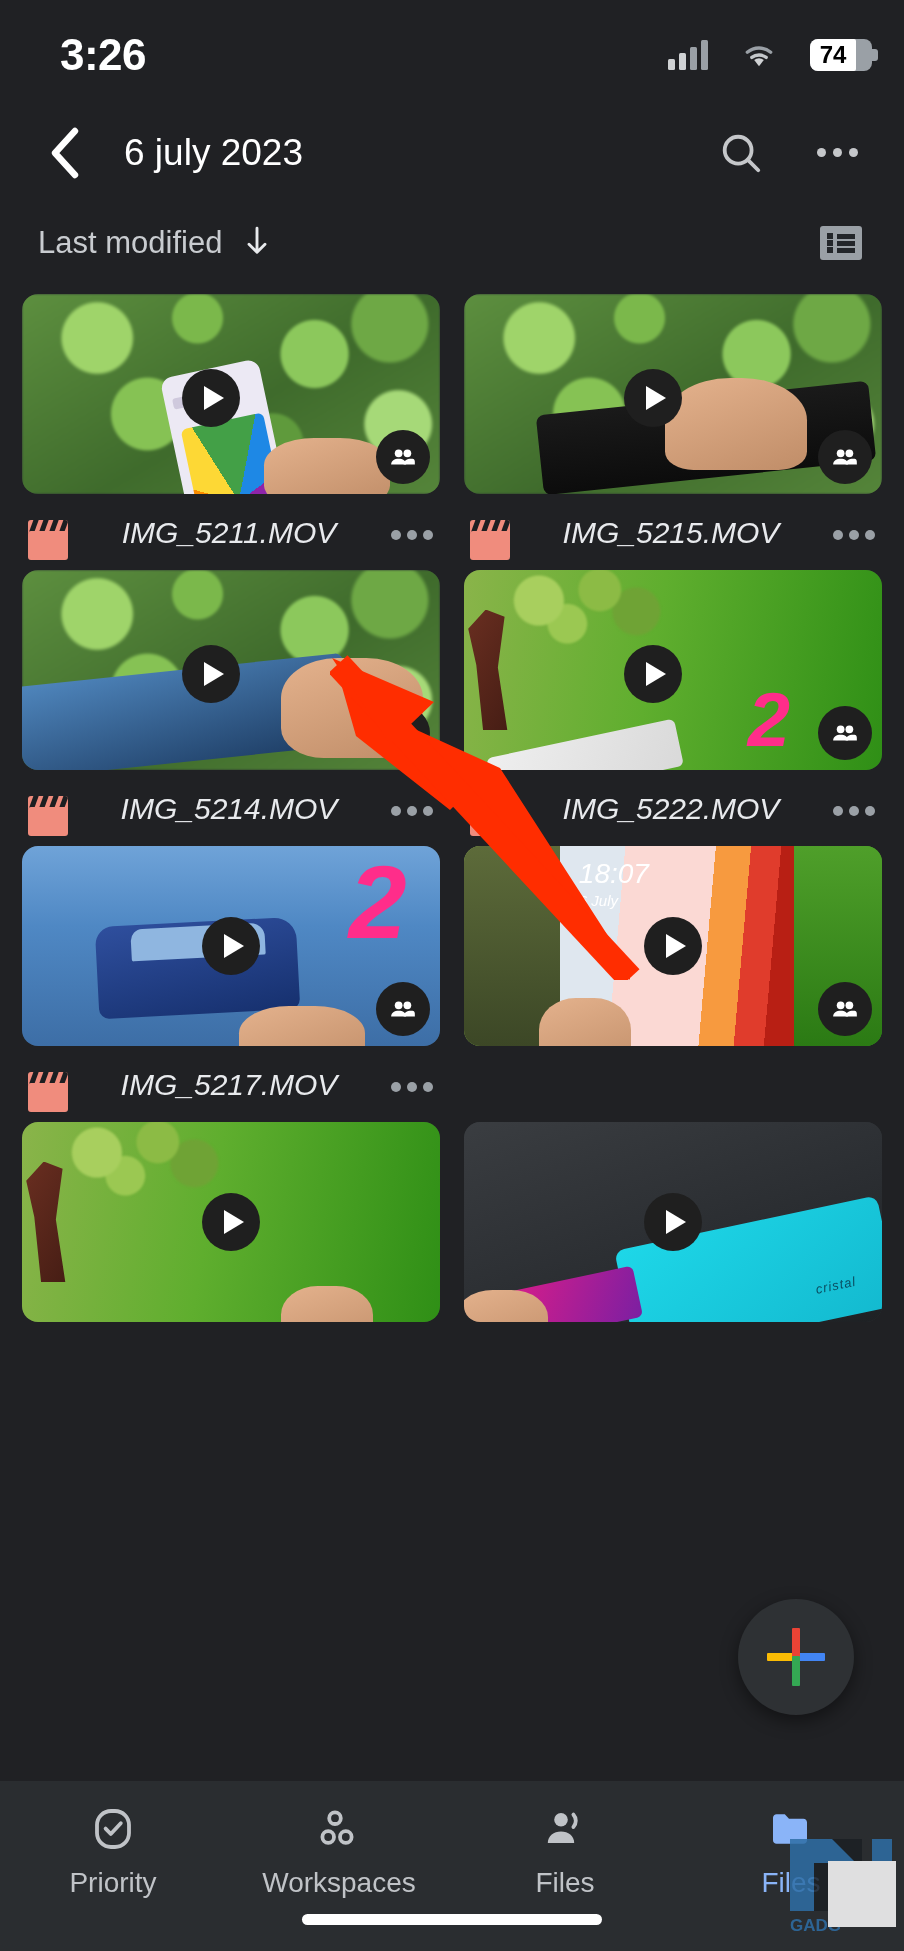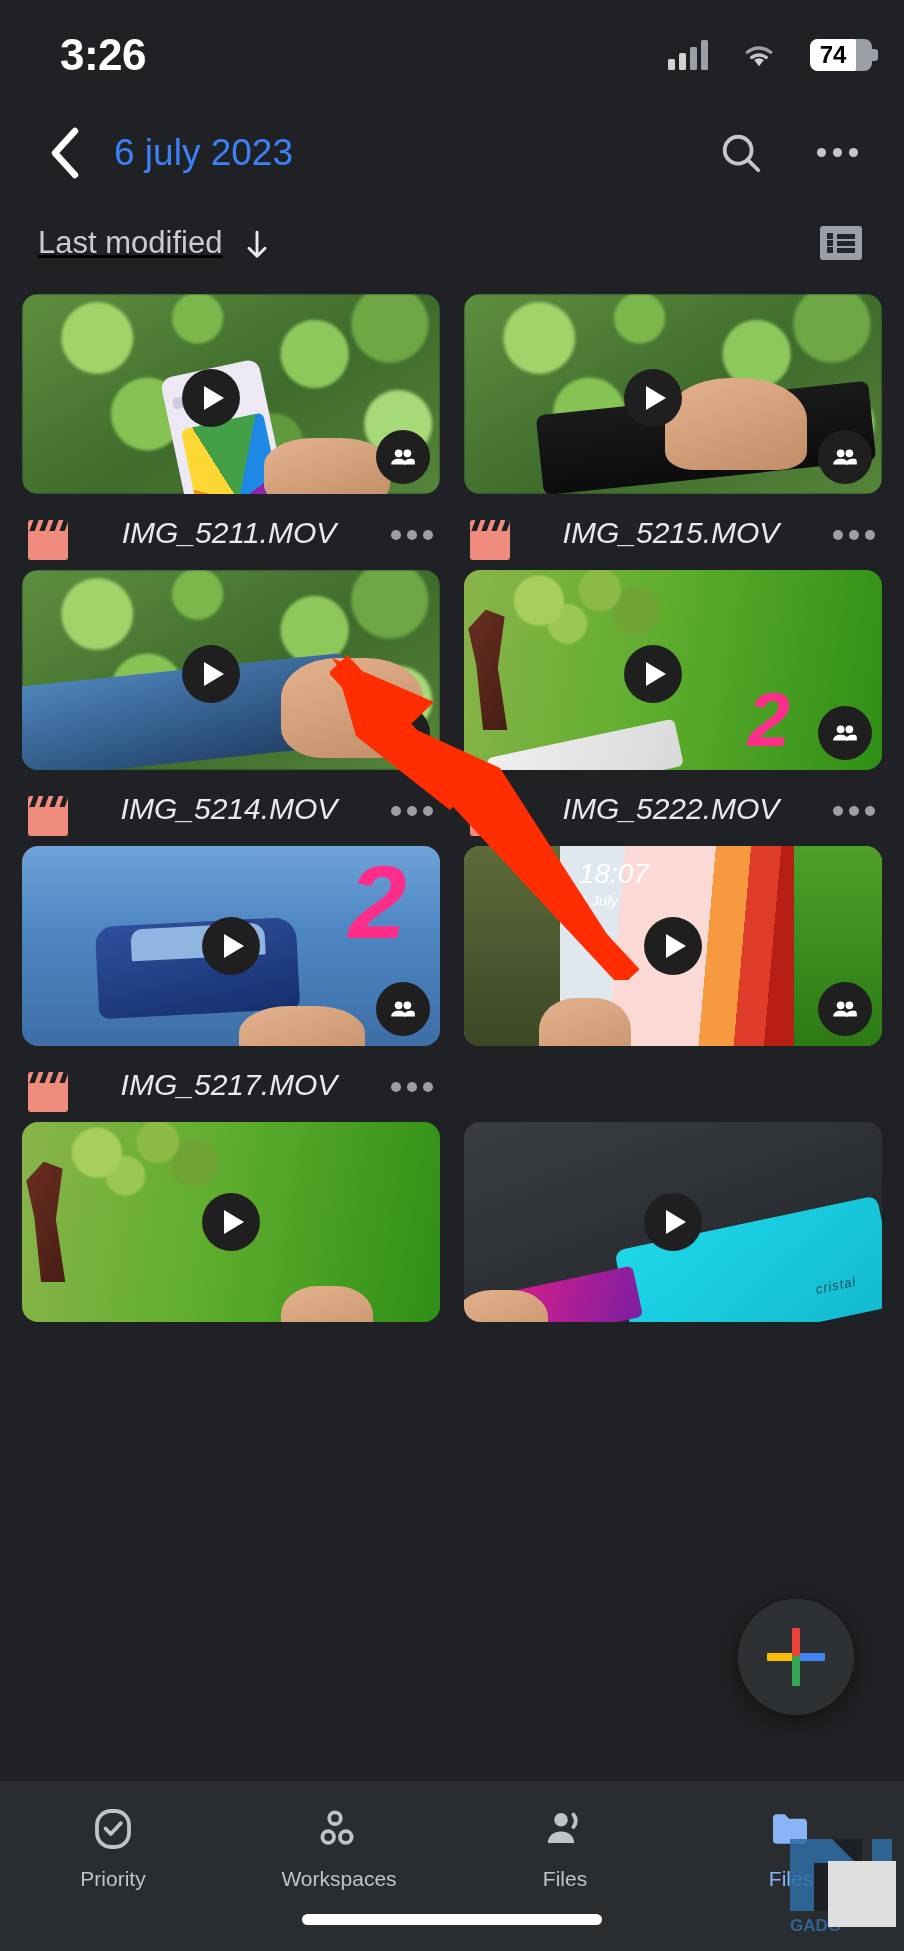--- a/index.html
+++ b/index.html
@@ -51,35 +51,35 @@
 
   
   .appbar {
     position:absolute; top:110px; left:0; right:0; height:85px;
     display:flex; align-items:center; padding:0 40px 0 36px;
   }
   .back-btn {
     width:56px; height:56px; display:flex; align-items:center; justify-content:center;
   }
   .title {
-    color:#3b82f6; font-size:37px; margin-left:22px; flex:1;
+    color:#ffffff; font-size:37px; margin-left:32px; flex:1;
     white-space:nowrap;
   }
   .appbar-actions { display:flex; align-items:center; gap:42px; }
   .icon-btn { width:54px; height:54px; display:flex; align-items:center; justify-content:center; }
   .dots-h { display:flex; gap:7px; }
   .dots-h span { width:9px; height:9px; border-radius:50%; background:#c5c7ca; }
 
   
   .sortbar {
     position:absolute; top:212px; left:0; right:0; height:62px;
     display:flex; align-items:center; justify-content:space-between;
     padding:0 42px 0 38px;
   }
-  .sort-left { display:flex; align-items:flex-end; gap:20px;text-decoration:underline; }
+  .sort-left { display:flex; align-items:flex-start; gap:20px; }
   .sort-label { color:#c9ccd0; font-size:31px; }
   .listview-ic {
     width:42px; height:34px; border:3px solid #9aa0a6; border-radius:3px;
     padding:4px 4px; display:flex; flex-direction:column; justify-content:space-between;
     background:#9aa0a6;
   }
   .lv-row { display:flex; align-items:center; gap:4px; }
   .lv-row b { width:6px; height:6px; background:#23262a; display:block; }
   .lv-row u { flex:1; height:5px; background:#23262a; display:block; }
 
@@ -260,21 +260,21 @@
 
   
   .bottomnav {
     position:absolute; left:0; right:0; bottom:0; height:170px;
     background:#2a2d30;
     display:flex; align-items:flex-start; padding-top:22px;
   }
   .nav-item {
     flex:1; display:flex; flex-direction:column; align-items:center; gap:12px;
   }
-  .nav-label { font-size:21px; color:#c0c3c7; }
+  .nav-label { font-size:28px; color:#c0c3c7; }
   .nav-item.active .nav-label { color:#8ab4f8; }
   .nav-ic { height:52px; display:flex; align-items:center; justify-content:center; }
   .homebar {
     position:absolute; left:50%; transform:translateX(-50%); bottom:26px;
     width:300px; height:11px; border-radius:6px; background:#fff;
   }
 
   
   .arrow-anno {
     position:absolute; left:330px; top:640px; width:320px; height:340px;

